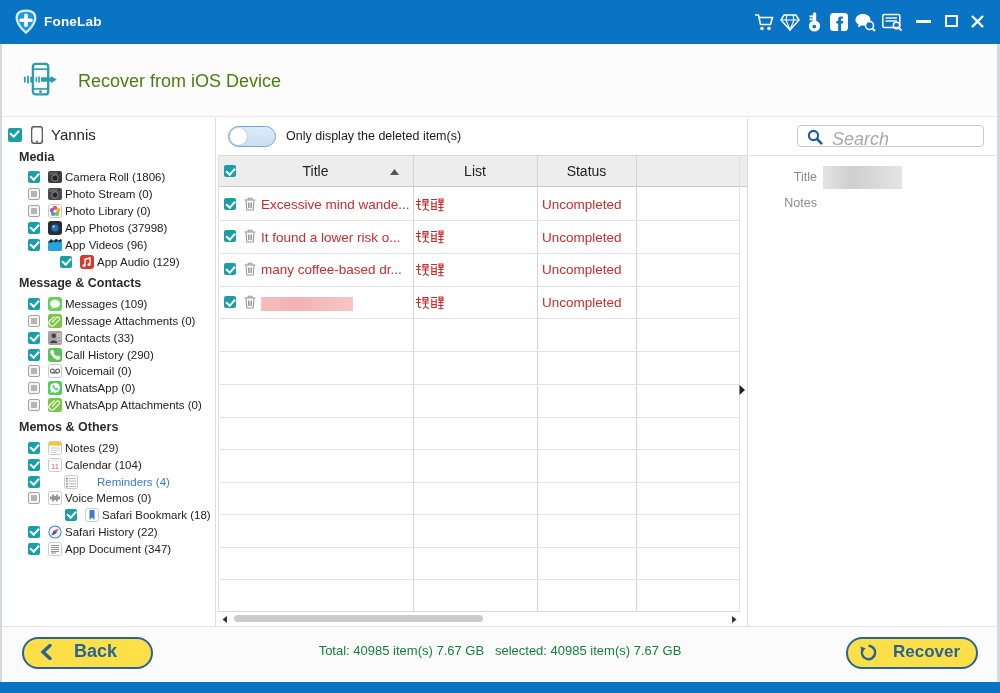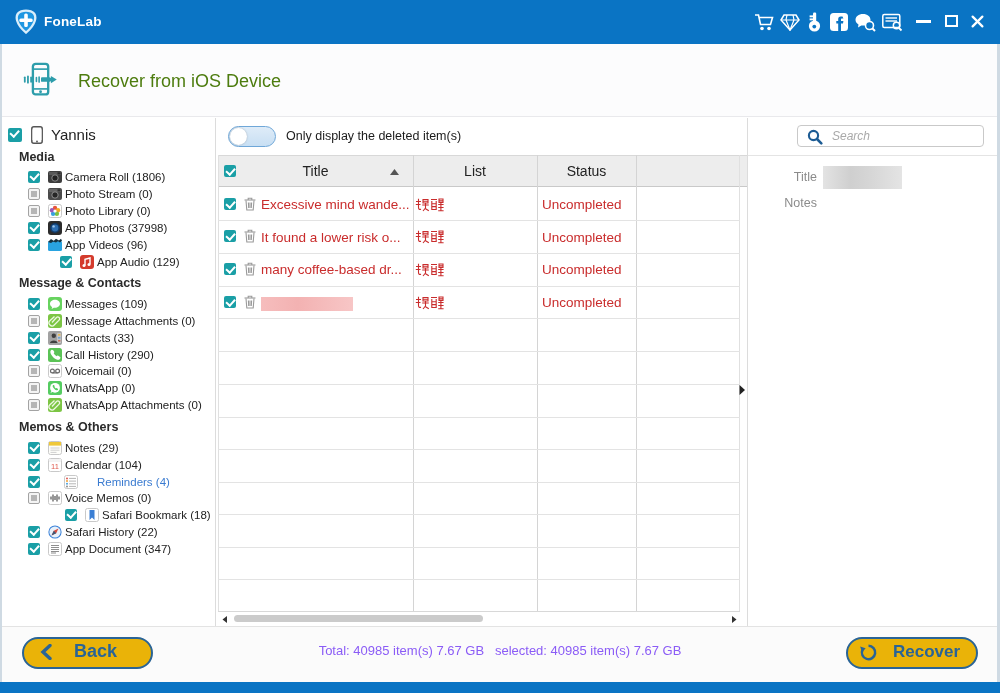--- a/index.html
+++ b/index.html
@@ -42,27 +42,27 @@
 .vline{position:absolute;top:0;width:1px;background:#d4d4d4;}
 .rline{position:absolute;left:0;width:522px;height:1px;background:#e3e3e3;}
 .row{position:absolute;left:0;width:522px;height:33px;}
 .rtx{position:absolute;font-size:13.5px;color:#c92c2c;white-space:nowrap;}
 #hsb{left:218px;top:614px;width:522px;height:12px;}
 #hsthumb{left:16px;top:1px;width:249px;height:7px;border-radius:4px;background:#cbcbcb;}
 
 
 #rpanel{left:747px;top:118px;width:253px;height:508px;background:#fff;border-left:1px solid #dcdcdc;}
 #search{left:797px;top:125px;width:187px;height:22px;border:1px solid #c9c9c9;border-radius:4px;background:#fff;}
-#searchtxt{left:34px;top:3px;font-size:12px;color:#a9a9a9;font-style:italic;}
+#searchtxt{left:34px;top:3px;font-size:18px;color:#a9a9a9;font-style:italic;}
 .dlabel{position:absolute;font-size:12.5px;color:#8b8b8b;}
 
 
 #botbar{left:0;top:626px;width:1000px;height:57px;background:#fbfbfb;border-top:1px solid #e3e3e3;}
-.pill{position:absolute;height:32px;border:2px solid #2a6496;border-radius:17px;background:#eab308;color:#2a6496;}
-#total{left:0;top:643px;width:1000px;text-align:center;font-size:13px;color:#8b5cf6;}
+.pill{position:absolute;height:32px;border:2px solid #2a6496;border-radius:17px;background:#fde047;color:#2a6496;}
+#total{left:0;top:643px;width:1000px;text-align:center;font-size:13px;color:#15803d;}
 #bstrip{left:0;top:682px;width:1000px;height:11px;background:#0a74c4;}
 </style>
 </head>
 <body>
 <div class="abs" id="titlebar"></div>
 <svg class="abs" id="logo" viewBox="0 0 24 26">
   <path d="M12 24.6 C9 22.2 4.6 17.6 3.2 12.8 C2 8.4 3 4.9 7.2 3.4 C10 2.4 14 2.4 16.8 3.4 C21 4.9 22 8.4 20.8 12.8 C19.4 17.6 15 22.2 12 24.6 Z" fill="#1f97e2" stroke="#d9eefb" stroke-width="2.3"></path>
   <rect x="10.2" y="5.6" width="3.6" height="13.4" rx="1.5" fill="#fff"></rect>
   <rect x="5.3" y="10.5" width="13.4" height="3.6" rx="1.5" fill="#fff"></rect>
 </svg>

